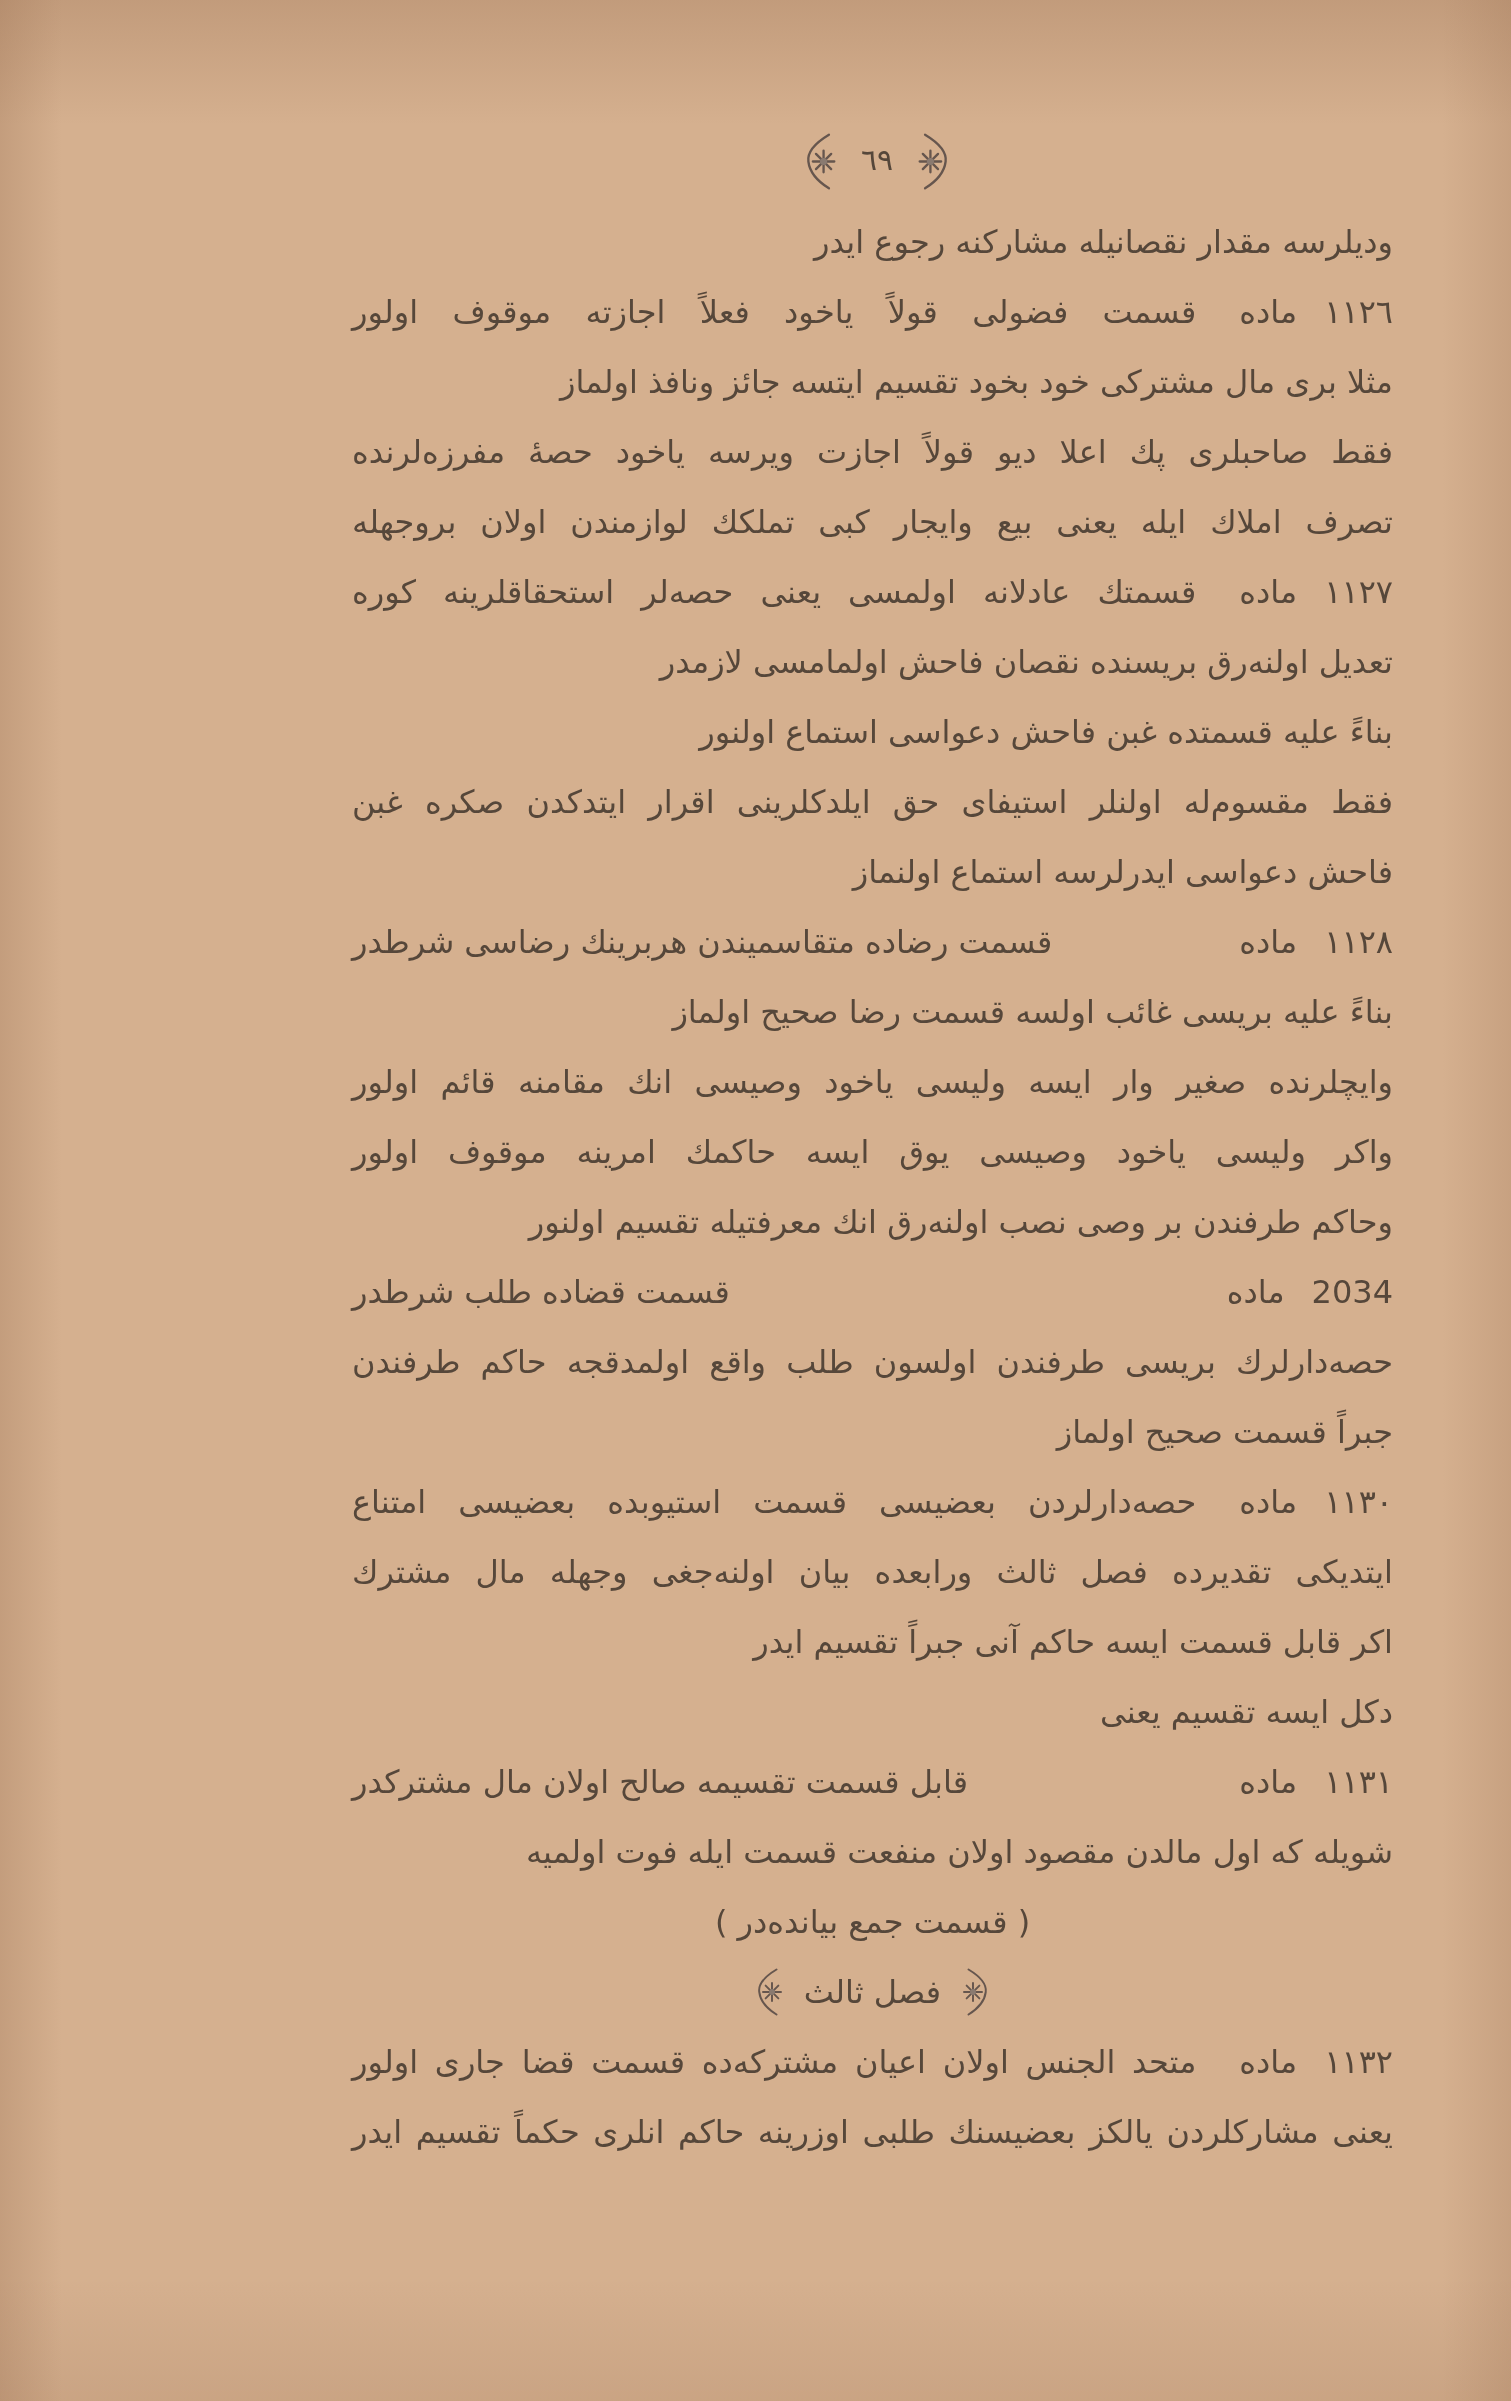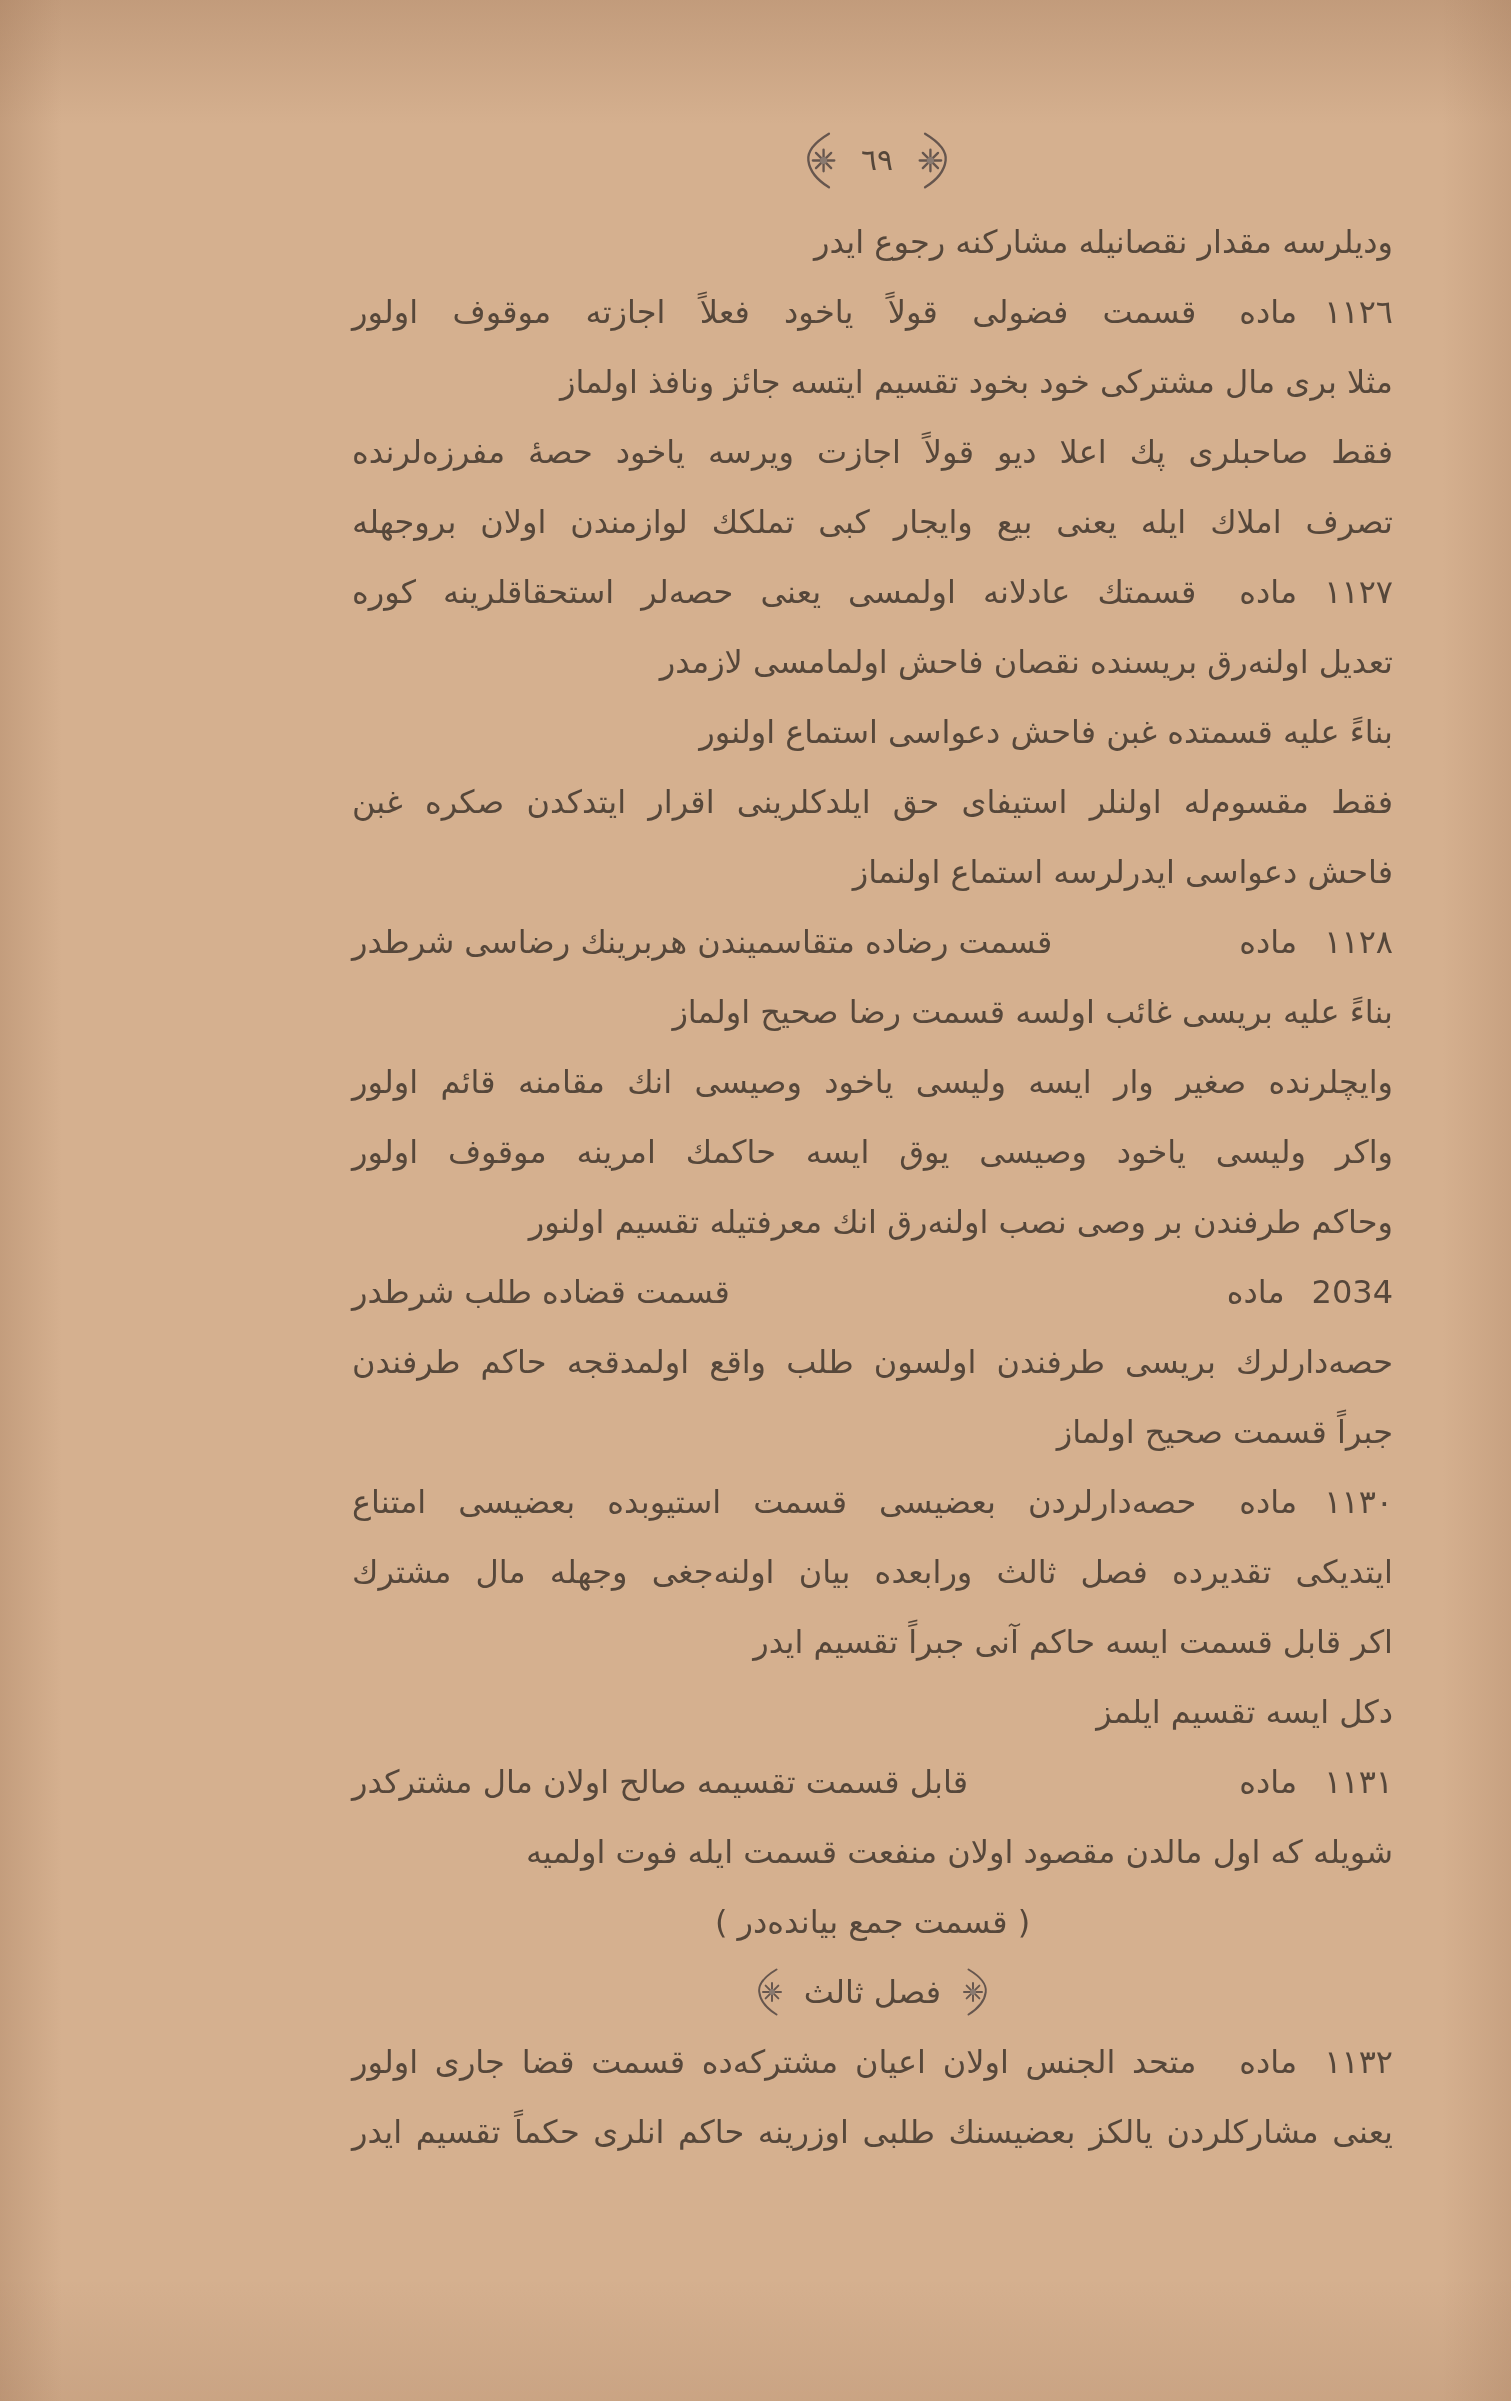--- a/index.html
+++ b/index.html
@@ -9,21 +9,21 @@
     background-image:
       linear-gradient(to right, rgba(150,108,78,0.28) 0px, rgba(150,108,78,0) 62px, rgba(150,108,78,0) 1442px, rgba(150,108,78,0.22) 1511px),
       linear-gradient(to bottom, rgba(150,108,78,0.30) 0px, rgba(150,108,78,0) 125px, rgba(150,108,78,0) 2279px, rgba(150,108,78,0.18) 2401px);
     font-family: "DejaVu Sans", sans-serif;
     color: #56473a;
   }
   .page { position: relative; width: 1511px; height: 2401px; }
 
   .pagenum {
     position: absolute; left: 788px; top: 129px; width: 178px; height: 62px;
-    display: flex; align-items: center; justify-content: center; gap: 23px;
+    display: flex; align-items: flex-end; justify-content: center; gap: 23px;
     direction: ltr;
   }
   .pagenum .num { font-size: 30px; line-height: 62px; color: #56473a; }
   .orn { display: inline-block; width: 36px; height: 59px; }
   .orn svg { width: 36px; height: 59px; display: block; }
   .orn.mirror svg { transform: scaleX(-1); }
 
   .textblock { position: absolute; left: 352px; top: 207px; width: 1041px; }
   .line {
     height: 70px; line-height: 70px;
@@ -120,21 +120,21 @@
     <div class="line">جبراً قسمت صحیح اولماز</div>
 
     <div class="line art j">
       <span class="num">١١٣٠</span>
       <span class="lbl">ماده</span>
       <span class="rest">حصه‌دارلردن بعضیسی قسمت استیوبده بعضیسی امتناع</span>
     </div>
 
     <div class="line j">ایتدیکی تقدیرده فصل ثالث ورابعده بیان اولنه‌جغی وجهله مال مشترك</div>
     <div class="line">اکر قابل قسمت ایسه حاکم آنی جبراً تقسیم ایدر</div>
-    <div class="line">دکل ایسه تقسیم ایلمز</div>
+    <div class="line">دکل ایسه تقسیم یعنی</div>
 
     <div class="line art">
       <span class="num">١١٣١</span>
       <span class="lbl">ماده</span>
       <span class="rest">قابل قسمت تقسیمه صالح اولان مال مشترکدر</span>
     </div>
 
     <div class="line">شویله که اول مالدن مقصود اولان منفعت قسمت ایله فوت اولمیه</div>
 
     <div class="line center">( قسمت جمع بیانده‌در )</div>

